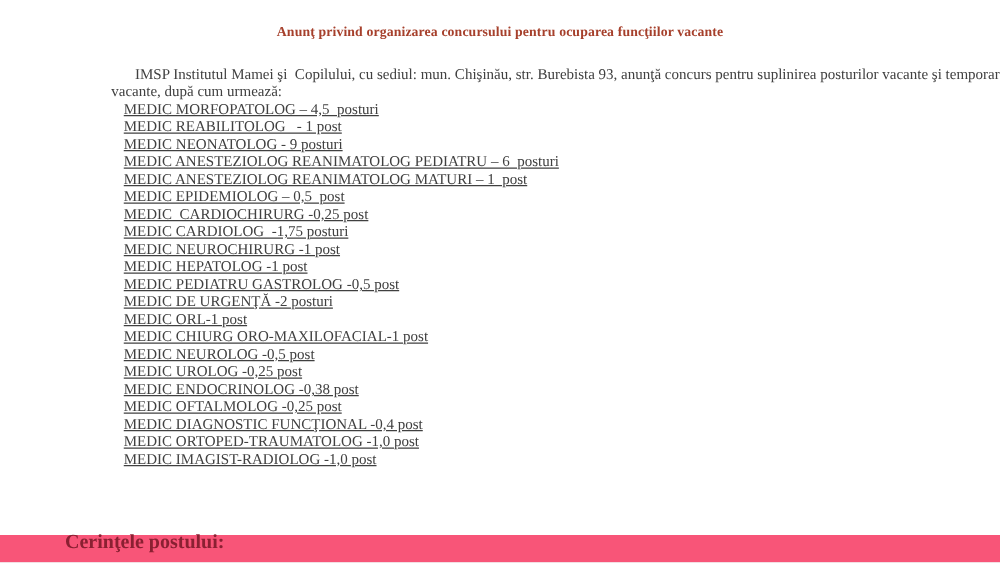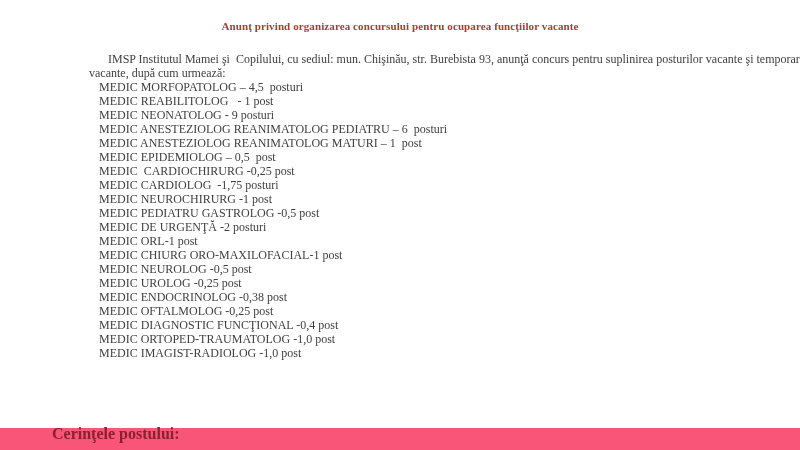--- a/index.html
+++ b/index.html
@@ -10,21 +10,21 @@
   .title{
     position:absolute;top:20px;left:0;width:100%;text-align:center;
     font-size:11px;font-weight:bold;color:#a6402c;letter-spacing:.1px;
   }
   .doc{
     position:absolute;left:42px;top:52px;width:710px;
     font-size:12px;line-height:14px;color:#404040;margin-left:47px;
   }
   .intro-line{white-space:pre;height:14px;}
   .intro-line:first-child{padding-left:13px;}
-  .positions{padding-left:10px;}
+  .positions{padding-left:10px;text-decoration:underline;}
   .pos-line{white-space:pre;height:14px;}
   .req-heading{
     position:absolute;left:52px;top:428px;z-index:2;
     font-size:16px;font-weight:bold;color:#8a2032;line-height:12px;
   }
   .req-bullet-line{
     position:absolute;left:73px;top:440px;z-index:2;
     font-size:12px;color:#8a4050;line-height:12px;white-space:pre;
   }
   .credit-bar{
@@ -53,20 +53,21 @@
     <div class="positions">
         <div class="pos-line">MEDIC MORFOPATOLOG – 4,5  posturi</div>
         <div class="pos-line">MEDIC REABILITOLOG   - 1 post</div>
         <div class="pos-line">MEDIC NEONATOLOG - 9 posturi</div>
         <div class="pos-line">MEDIC ANESTEZIOLOG REANIMATOLOG PEDIATRU – 6  posturi</div>
         <div class="pos-line">MEDIC ANESTEZIOLOG REANIMATOLOG MATURI – 1  post</div>
         <div class="pos-line">MEDIC EPIDEMIOLOG – 0,5  post</div>
         <div class="pos-line">MEDIC  CARDIOCHIRURG -0,25 post</div>
         <div class="pos-line">MEDIC CARDIOLOG  -1,75 posturi</div>
         <div class="pos-line">MEDIC NEUROCHIRURG -1 post</div>
+        <div class="pos-line">MEDIC HEPATOLOG -1 post</div>
         <div class="pos-line">MEDIC PEDIATRU GASTROLOG -0,5 post</div>
         <div class="pos-line">MEDIC DE URGENŢĂ -2 posturi</div>
         <div class="pos-line">MEDIC ORL-1 post</div>
         <div class="pos-line">MEDIC CHIURG ORO-MAXILOFACIAL-1 post</div>
         <div class="pos-line">MEDIC NEUROLOG -0,5 post</div>
         <div class="pos-line">MEDIC UROLOG -0,25 post</div>
         <div class="pos-line">MEDIC ENDOCRINOLOG -0,38 post</div>
         <div class="pos-line">MEDIC OFTALMOLOG -0,25 post</div>
         <div class="pos-line">MEDIC DIAGNOSTIC FUNCŢIONAL -0,4 post</div>
         <div class="pos-line">MEDIC ORTOPED-TRAUMATOLOG -1,0 post</div>

